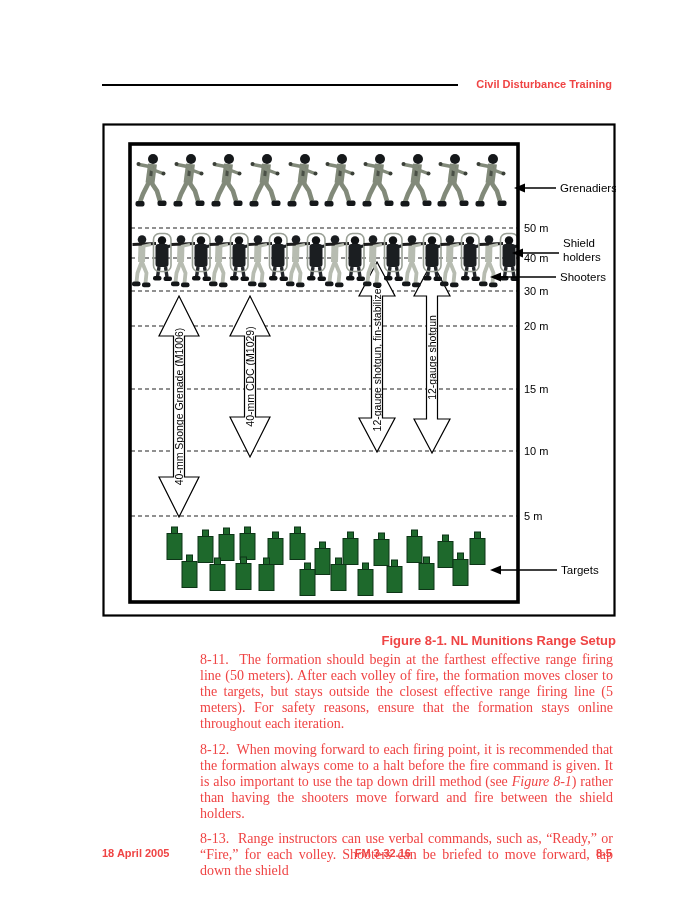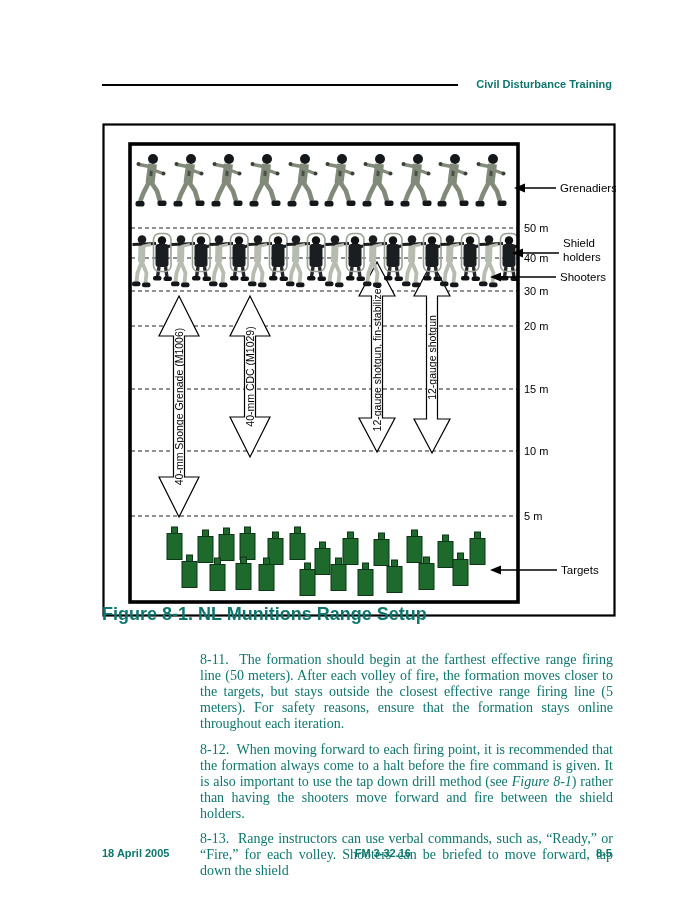--- a/index.html
+++ b/index.html
@@ -1,25 +1,25 @@
 <!DOCTYPE html>
 <html><head>
 <meta charset="utf-8">
 <style>
   html,body{margin:0;padding:0;background:#e8e8e8;}
   .page{
     position:relative;width:695px;height:899px;margin:0 auto;background:#ffffff;
-    font-family:"Liberation Sans",sans-serif;color:#0f766e;overflow:hidden;
+    font-family:"Liberation Sans",sans-serif;color:#ef4444;overflow:hidden;
   }
   .header-rule{position:absolute;left:102px;top:84px;width:356px;height:2px;background:#000;}
   .header-title{position:absolute;top:78px;right:83px;font-size:11px;font-weight:bold;}
   #figure-svg{position:absolute;left:102px;top:123px;}
   .figure-caption{
-    position:absolute;left:102px;top:604px;width:514px;text-align:left;
-    font-size:18px;font-weight:bold;
+    position:absolute;left:102px;top:633px;width:514px;text-align:right;
+    font-size:13px;font-weight:bold;
   }
   .body-text{
     position:absolute;left:200px;top:652px;width:413px;
     font-family:"Liberation Serif",serif;font-size:14px;line-height:16px;
     text-align:justify;
   }
   .body-text p{margin:0 0 9.5px 0;}
   .body-text i{font-style:italic;}
   .page-footer{
     position:absolute;left:102px;top:847px;width:510px;

